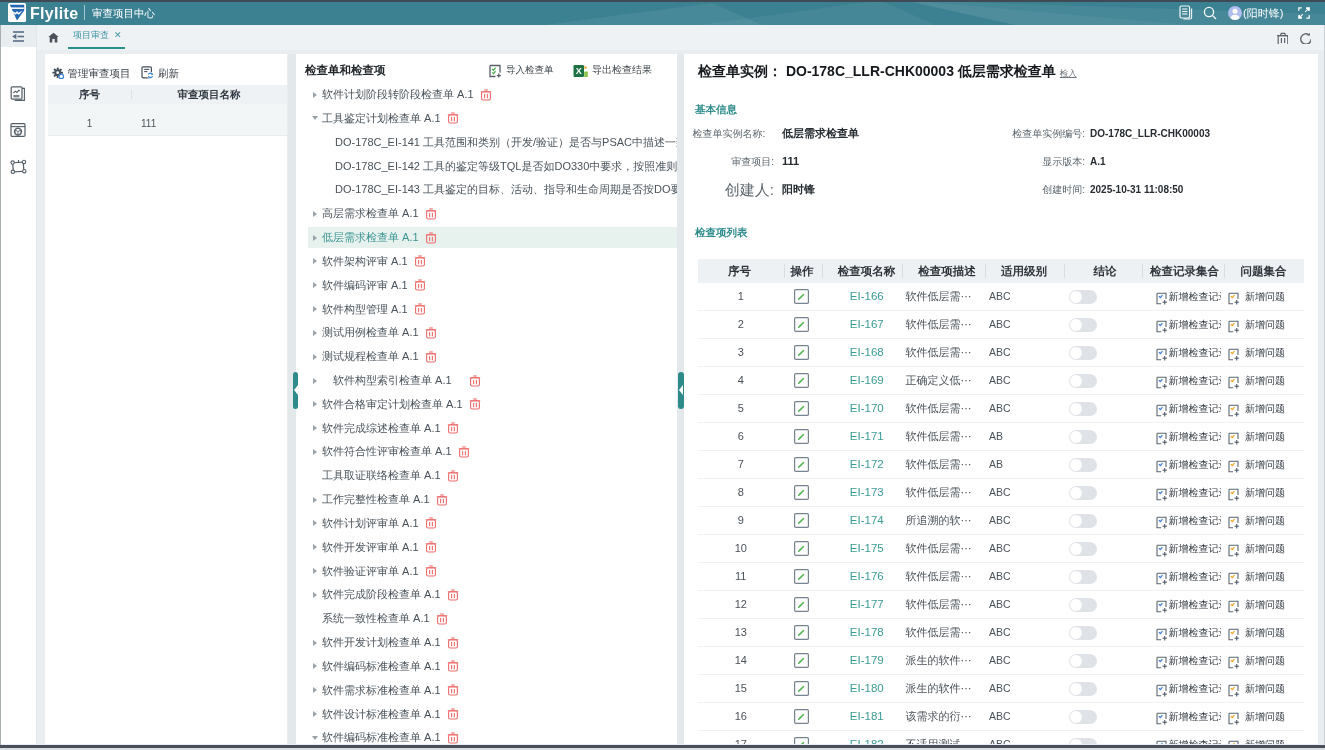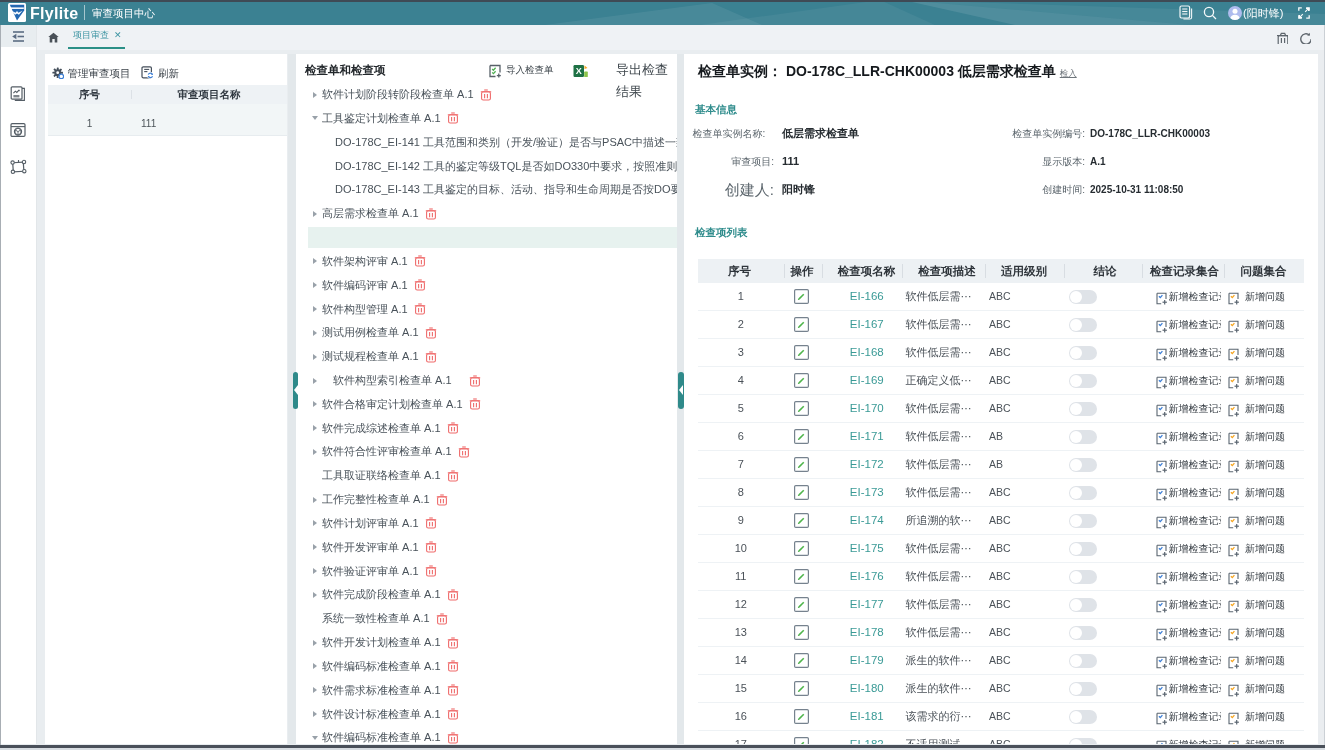--- a/index.html
+++ b/index.html
@@ -165,21 +165,21 @@
         <line x1="10.8" y1="9.6" x2="10.8" y2="13.6" stroke="#576068" stroke-width="1.3"></line>
         <line x1="8.8" y1="11.6" x2="12.8" y2="11.6" stroke="#576068" stroke-width="1.3"></line>
       </svg></div>
 <div class="abs" style="left:210px;top:5px;height:22px;line-height:22px;font-size:9.5px;color:#3F474D;">导入检查单</div>
 <div class="abs" style="left:277px;top:10px;"><svg width="15" height="14" viewBox="0 0 15 14" style="">
         <rect x="0.5" y="1" width="10.5" height="12" rx="1.2" fill="#1E7145"></rect>
         <text x="5.7" y="10.4" font-size="9" font-family="Liberation Sans" font-weight="bold" fill="#fff" text-anchor="middle">X</text>
         <path d="M11.5 1.5 l3 2.5 -3 1 Z" fill="#F5A623"></path>
         <rect x="11.2" y="7.6" width="3.6" height="5.4" rx="0.6" fill="#8BC34A"></rect>
       </svg></div>
-<div class="abs" style="left:296px;top:5px;height:22px;line-height:22px;font-size:13px;color:#3F474D;margin-left:24px;">导出检查结果</div>
+<div class="abs" style="left:296px;top:5px;height:22px;line-height:22px;font-size:10px;color:#3F474D;">导出检查结果</div>
 
 <div class="trow" style="top:28.5px;left:12px;color:#49525A;">
       <span class="tri">
         <span class="tri">
           <span style="display:inline-block;width:0;height:0;border-left:4.5px solid #99A1A9;border-top:3.5px solid transparent;border-bottom:3.5px solid transparent;"></span>
         </span>
       </span>
       <span class="tname" style="color:#49525A;">软件计划阶段转阶段检查单 A.1</span>
       <svg width="12" height="12" viewBox="0 0 12 12" style="vertical-align:-2px">
         <rect x="1.6" y="2.8" width="8.8" height="8.2" rx="1.6" fill="none" stroke="#EF6B6B" stroke-width="1.1"></rect>
@@ -227,20 +227,35 @@
       <span class="tname" style="color:#49525A;">高层需求检查单 A.1</span>
       <svg width="12" height="12" viewBox="0 0 12 12" style="vertical-align:-2px">
         <rect x="1.6" y="2.8" width="8.8" height="8.2" rx="1.6" fill="none" stroke="#EF6B6B" stroke-width="1.1"></rect>
         <line x1="4.6" y1="5" x2="4.6" y2="9.2" stroke="#EF6B6B" stroke-width="1.1"></line>
         <line x1="7.4" y1="5" x2="7.4" y2="9.2" stroke="#EF6B6B" stroke-width="1.1"></line>
         <line x1="0.8" y1="2.8" x2="11.2" y2="2.8" stroke="#EF6B6B" stroke-width="1.1"></line>
         <line x1="4.2" y1="1" x2="7.8" y2="1" stroke="#EF6B6B" stroke-width="1.1"></line>
       </svg>
     </div>
 <div class="abs" style="left:12px;top:173.0px;right:0;height:21px;background:#E7F2EF;"></div>
+<div class="trow" style="top:171.5px;left:12px;color:#3B9490;">
+      <span class="tri">
+        <span class="tri">
+          <span style="display:inline-block;width:0;height:0;border-left:4.5px solid #99A1A9;border-top:3.5px solid transparent;border-bottom:3.5px solid transparent;"></span>
+        </span>
+      </span>
+      <span class="tname" style="color:#3B9490;">低层需求检查单 A.1</span>
+      <svg width="12" height="12" viewBox="0 0 12 12" style="vertical-align:-2px">
+        <rect x="1.6" y="2.8" width="8.8" height="8.2" rx="1.6" fill="none" stroke="#EF6B6B" stroke-width="1.1"></rect>
+        <line x1="4.6" y1="5" x2="4.6" y2="9.2" stroke="#EF6B6B" stroke-width="1.1"></line>
+        <line x1="7.4" y1="5" x2="7.4" y2="9.2" stroke="#EF6B6B" stroke-width="1.1"></line>
+        <line x1="0.8" y1="2.8" x2="11.2" y2="2.8" stroke="#EF6B6B" stroke-width="1.1"></line>
+        <line x1="4.2" y1="1" x2="7.8" y2="1" stroke="#EF6B6B" stroke-width="1.1"></line>
+      </svg>
+    </div>
 
 <div class="trow" style="top:195.3px;left:12px;color:#49525A;">
       <span class="tri">
         <span class="tri">
           <span style="display:inline-block;width:0;height:0;border-left:4.5px solid #99A1A9;border-top:3.5px solid transparent;border-bottom:3.5px solid transparent;"></span>
         </span>
       </span>
       <span class="tname" style="color:#49525A;">软件架构评审 A.1</span>
       <svg width="12" height="12" viewBox="0 0 12 12" style="vertical-align:-2px">
         <rect x="1.6" y="2.8" width="8.8" height="8.2" rx="1.6" fill="none" stroke="#EF6B6B" stroke-width="1.1"></rect>

